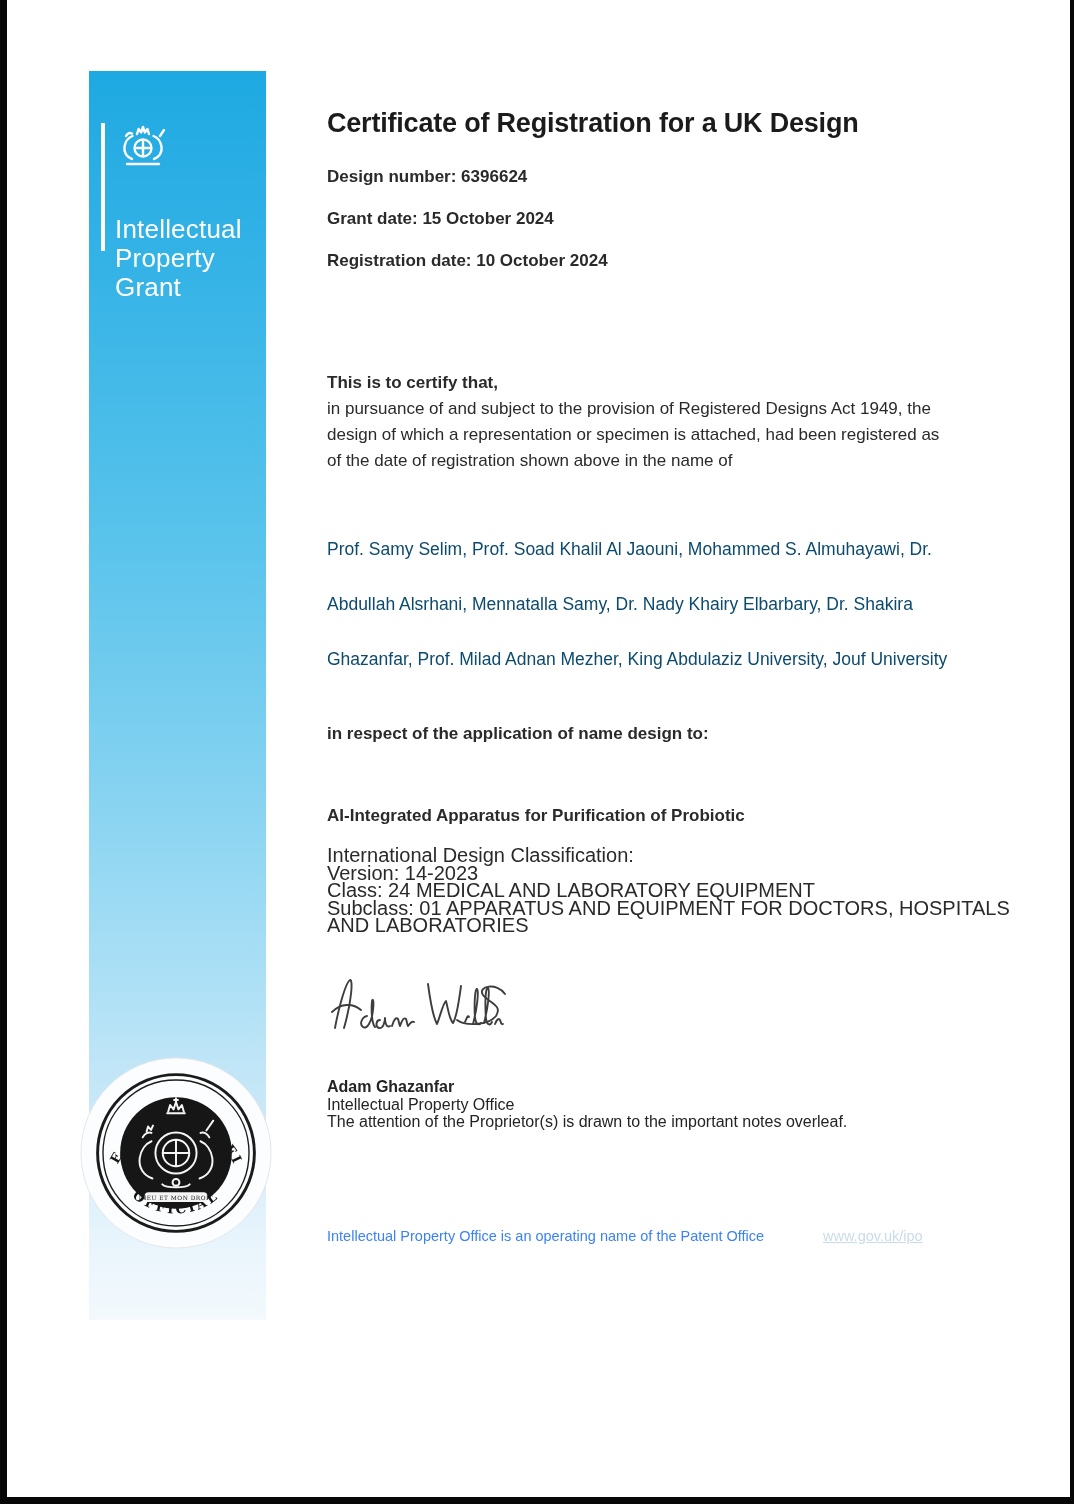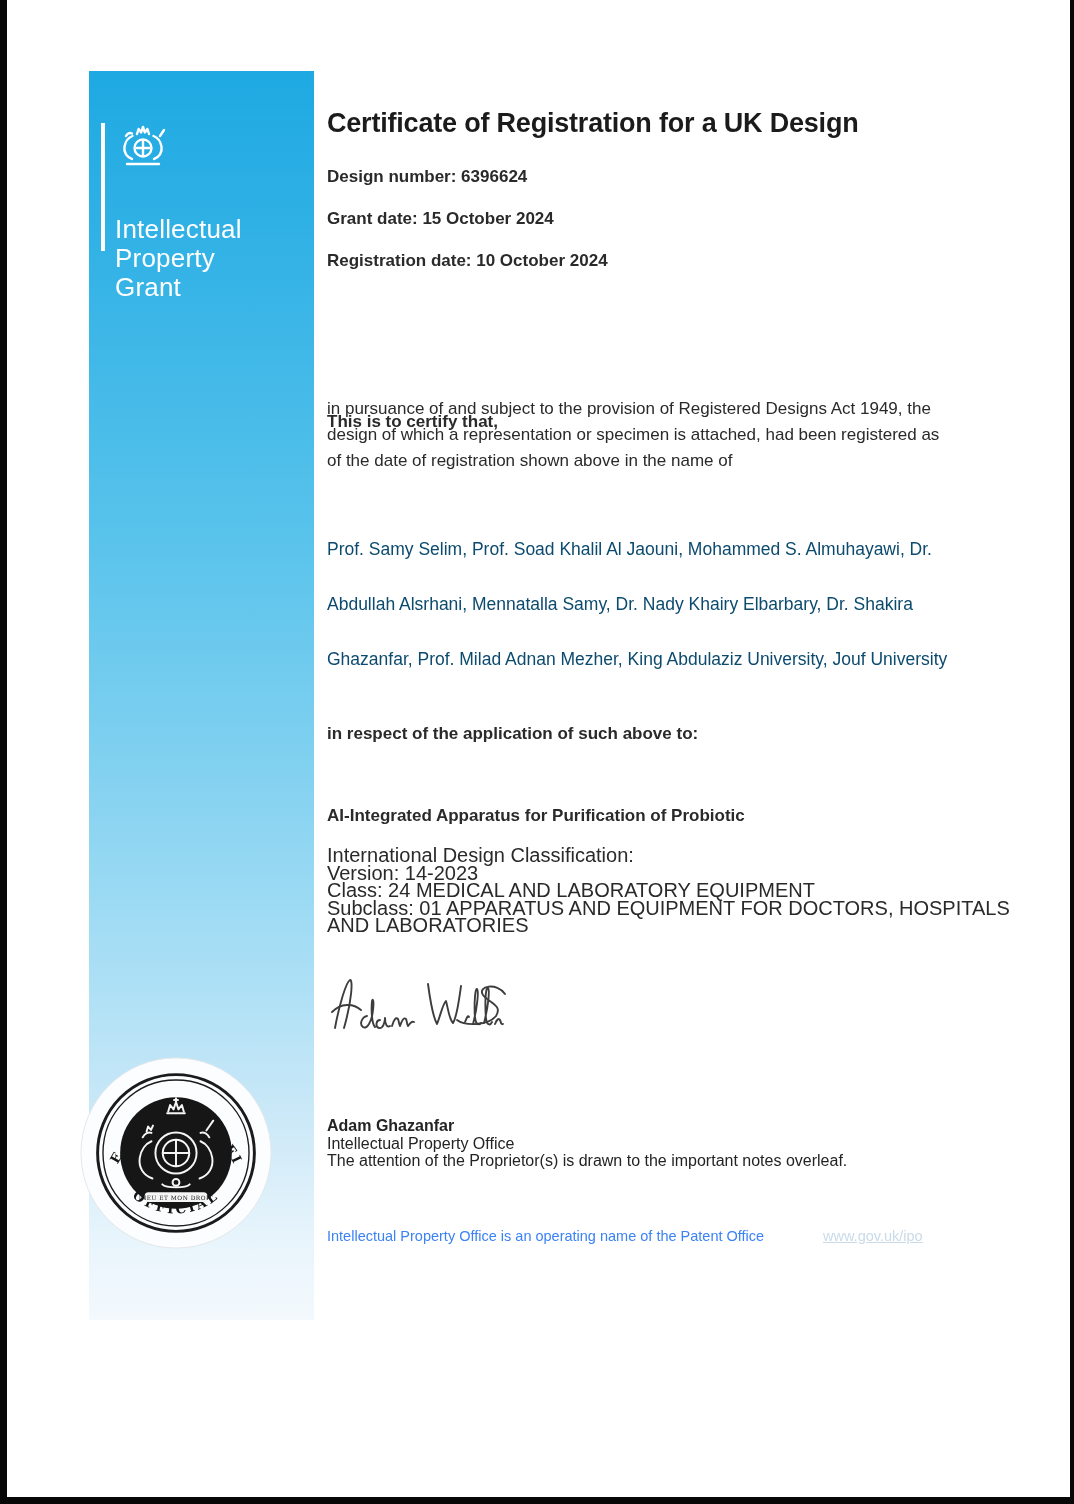--- a/index.html
+++ b/index.html
@@ -13,33 +13,32 @@
     position:absolute;left:7px;top:0;right:4px;bottom:7px;
     background:#ffffff;
     overflow:hidden;
   }
   
   .band{
     position:absolute;left:82px;top:71px;width:177px;height:1249px;
     background:linear-gradient(180deg,
       #1ea9e2 0%, #35b3e6 16%, #56c2eb 36%, #82d1f0 56%,
       #aadff5 72%, #cfeaf8 85%, #e9f5fc 94%, #f3f9fd 100%);
-    padding-left:48px;
   }
   .logo{position:absolute;left:12px;top:50px;}
   .logo-bar{position:absolute;left:0;top:2px;width:4px;height:128px;background:#ffffff;}
   .logo-crest{position:absolute;left:13px;top:0;}
   .logo-text{position:absolute;left:14px;top:94px;color:#ffffff;font-size:26px;line-height:29px;font-weight:400;letter-spacing:.2px;white-space:nowrap;}
   
   .content{position:absolute;left:320px;top:0;width:660px;color:#262626;}
   .abs{position:absolute;white-space:nowrap;}
   .title{font-size:27px;font-weight:700;color:#1b1b1b;letter-spacing:-.2px;}
   .meta{font-size:17px;color:#2a2a2a;font-weight:bold;}
   .body-line{font-size:17px;color:#2a2a2a;line-height:26px;}
-  .bold{font-weight:700;margin-top:39px;}
+  .bold{font-weight:700;}
   .names{font-size:17.5px;color:#0c4a6e;line-height:55px;}
   .class-block{font-size:20px;color:#2a2a2a;line-height:17.6px;}
   .officer{font-size:16px;color:#242424;line-height:17.5px;}
   .footer-row{position:absolute;left:0;top:1228px;width:660px;font-size:14.5px;}
   .footer-text{color:#3b82f6;}
   .footer-link{position:absolute;left:496px;top:0;text-decoration:underline;cursor:pointer;}
   
   .seal{position:absolute;left:71px;top:1055px;}
 </style>
 </head>
@@ -132,21 +131,21 @@
     <div class="abs body-line" style="top:396px;left:0;">in pursuance of and subject to the provision of Registered Designs Act 1949, the</div>
     <div class="abs body-line" style="top:422px;left:0;">design of which a representation or specimen is attached, had been registered as</div>
     <div class="abs body-line" style="top:448px;left:0;">of the date of registration shown above in the name of</div>
 
     <div class="abs names" style="top:522px;left:0;line-height:55px;">
       <div>Prof. Samy Selim, Prof. Soad Khalil Al Jaouni, Mohammed S. Almuhayawi, Dr.</div>
       <div>Abdullah Alsrhani, Mennatalla Samy, Dr. Nady Khairy Elbarbary, Dr. Shakira</div>
       <div>Ghazanfar, Prof. Milad Adnan Mezher, King Abdulaziz University, Jouf University</div>
     </div>
 
-    <div class="abs meta" style="top:724px;left:0;">in respect of the application of such above to:</div>
+    <div class="abs meta" style="top:724px;left:0;">in respect of the application of name design to:</div>
 
     <div class="abs meta" style="top:806px;left:0;">AI-Integrated Apparatus for Purification of Probiotic</div>
 
     <div class="abs class-block" style="top:847px;left:0;">
       <div>International Design Classification:</div>
       <div>Version: 14-2023</div>
       <div>Class: 24 MEDICAL AND LABORATORY EQUIPMENT</div>
       <div>Subclass: 01 APPARATUS AND EQUIPMENT FOR DOCTORS, HOSPITALS</div>
       <div>AND LABORATORIES</div>
     </div>

